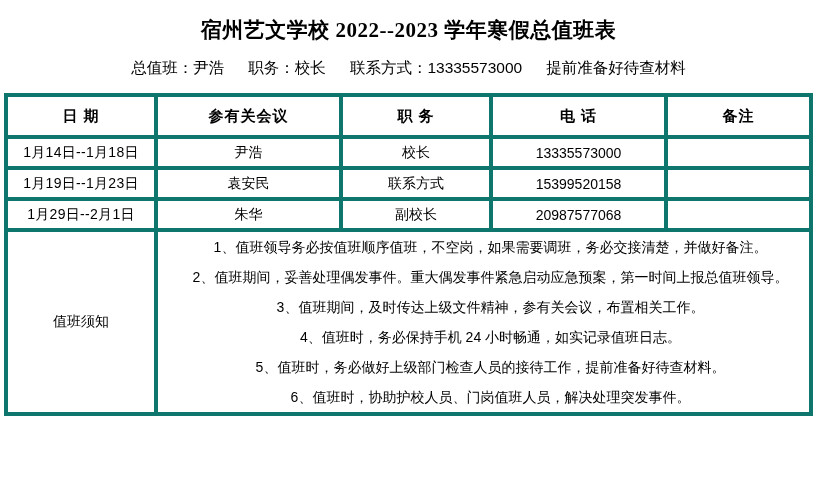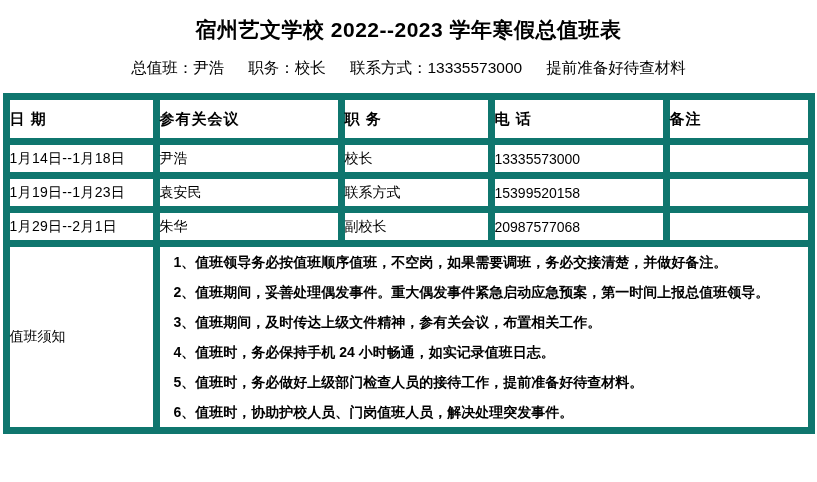--- a/index.html
+++ b/index.html
@@ -19,40 +19,40 @@
     height: 482px;
     position: relative;
     box-sizing: border-box;
   }
   .doc-title {
     text-align: center;
     font-size: 21px;
     font-weight: bold;
     letter-spacing: 0.5px;
     padding-top: 16px;
-    font-family: Liberation Sans, sans-serif;
+    font-family: Liberation Serif, serif;
   }
   .doc-subtitle {
     text-align: center;
     font-size: 15.5px;
     padding-top: 14px;
     padding-bottom: 14px;
     font-family: "Liberation Sans", "DejaVu Sans", sans-serif;
   }
   .subtitle-seg { white-space: pre; text-align: right; }
   table.duty {
     border-collapse: collapse;
     width: 805px;
     margin: 0 auto;
     table-layout: fixed;
   }
   table.duty th, table.duty td {
-    border: 7px solid #0f766e;
+    border: 4px solid #0f766e;
     padding: 0;
-    text-align: left;
+    text-align: center;
     vertical-align: middle;
     font-size: 14px;
     height: 27px;
   }
   table.duty thead th {
     font-weight: bold;
     font-size: 15px;
     height: 38px;
     letter-spacing: 1px;
   }
@@ -67,21 +67,20 @@
   }
   .notice-label {
     font-size: 14px;
     text-align: center;
     vertical-align: middle;
   }
   .notice-body {
     text-align: left;
     padding: 6px 0 6px 0;
     vertical-align: top;
-    font-weight: bold;
   }
   .notice-body ol {
     margin: 0;
     padding: 0;
     list-style: none;
   }
   .notice-body li {
     font-size: 14px;
     line-height: 30px;
     padding-left: 14px;

